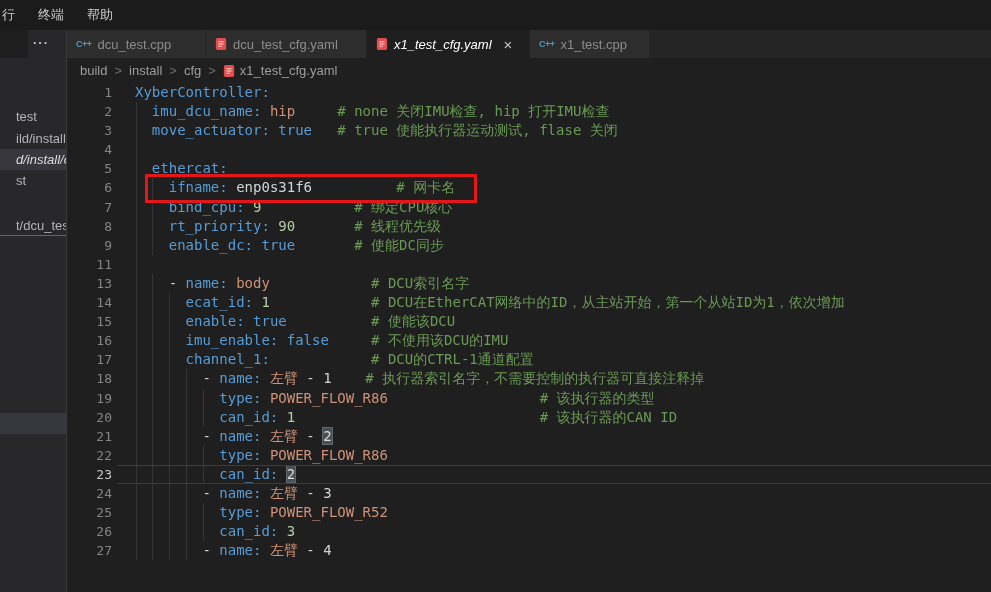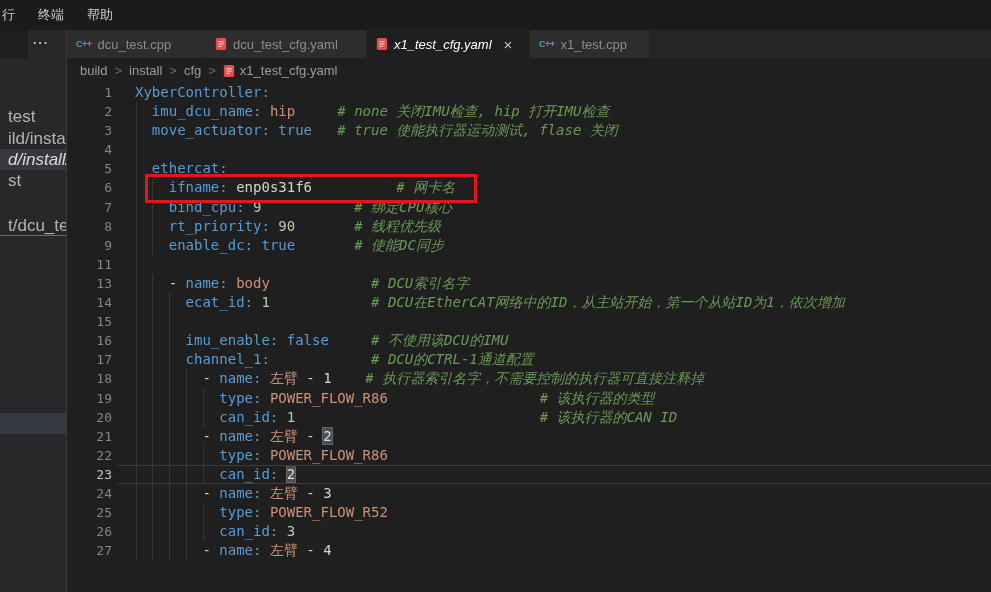--- a/index.html
+++ b/index.html
@@ -9,22 +9,22 @@
   .menubar{height:30px;background:#1b1b1b;display:flex;align-items:center;
            color:#cccccc;font-size:13px;}
   .menu-item{padding:0 11px 0 2px;margin-right:10px;cursor:default;}
   
   .main{display:flex;height:562px;}
   .leftcol{width:67px;flex:none;background:#28282a;position:relative;
            border-right:1px solid #3a3a3a;box-sizing:border-box;}
   .lefttop-dark{position:absolute;left:0;top:0;width:28px;height:28px;background:#1e1e1e;}
   .overflow-dots{position:absolute;left:33px;top:5px;color:#c0c0c0;font-size:13px;
                  font-weight:bold;letter-spacing:1px;}
-  .sb-item{position:absolute;left:0;right:0;height:21px;line-height:21px;font-size:17px;
-           color:#b4b4b4;padding-left:8px;white-space:nowrap;overflow:hidden;cursor:pointer;}
+  .sb-item{position:absolute;left:0;right:0;height:21px;line-height:21px;font-size:13px;
+           color:#b4b4b4;padding-left:16px;white-space:nowrap;overflow:hidden;cursor:pointer;}
   .sb-item.selected{background:#37373d;color:#dcdcdc;font-style:italic;}
   .sb-underline{position:absolute;left:0;right:0;height:1px;background:#63666b;}
   .sb-bar{position:absolute;left:0;right:0;height:21px;background:#36383f;}
   
   .editorcol{flex:1;min-width:0;display:flex;flex-direction:column;background:#1f1f1f;}
   .tabbar{height:28px;background:#252526;display:flex;flex:none;}
   .tab{display:flex;align-items:center;gap:6px;padding:0 9px;font-size:13px;
        color:#8c8c8c;background:#2d2d2d;border-right:1px solid #252526;
        box-sizing:border-box;white-space:nowrap;overflow:hidden;cursor:pointer;flex:none;}
   .tab.active{background:#1f1f1f;color:#ffffff;font-style:italic;}
@@ -40,21 +40,21 @@
         font-size:14px;cursor:text;}
   .row{height:19.1px;line-height:19.1px;display:flex;position:relative;white-space:pre;}
   .ln{width:45px;text-align:right;color:#858585;flex:none;font-size:13px;}
   .row.current .ln{color:#c6c6c6;}
   .ct{padding-left:23px;}
   .guide{position:absolute;top:0;bottom:0;width:1px;background:#363636;pointer-events:none;}
   .cur-line{position:absolute;left:50px;right:0;top:0;height:100%;box-sizing:border-box;
             border-top:1px solid #3c3c3c;border-bottom:1px solid #3c3c3c;pointer-events:none;}
   .k{color:var(--key,#569cd6);} .s{color:var(--string,#ce9178);}
   .n{color:var(--number,#b5cea8);} .b{color:var(--boolean,#569cd6);}
-  .p{color:#d4d4d4;} .w{color:#d4d4d4;text-align:center;} .c{color:var(--comment,#6a9955);font-style:italic;}
+  .p{color:#d4d4d4;} .w{color:#d4d4d4;text-align:center;} .c{color:var(--comment,#6a9955);}
   .h{color:#dcdcdc;background:#4a4f55;box-shadow:0 0 0 1px #62676d;}
   .redbox{position:absolute;border:3px solid var(--red,#e31717);z-index:5;pointer-events:none;}
 </style>
 </head>
 <body>
 
 <div class="menubar">
     <span class="menu-item">行</span>
     <span class="menu-item">终端</span>
     <span class="menu-item">帮助</span>
@@ -125,21 +125,21 @@
         <div class="row"><div class="ln">3</div><div class="guide" style="left: 68.5px;"></div><span class="ct"><span class="p">  </span><span class="k">move_actuator:</span><span class="p"> </span><span class="b">true</span><span class="p">   </span><span class="c"># true 使能执行器运动测试, flase 关闭</span></span></div>
         <div class="row"><div class="ln">4</div><div class="guide" style="left: 68.5px;"></div><span class="ct"></span></div>
         <div class="row"><div class="ln">5</div><div class="guide" style="left: 68.5px;"></div><span class="ct"><span class="p">  </span><span class="k">ethercat:</span></span></div>
         <div class="row"><div class="ln">6</div><div class="guide" style="left: 68.5px;"></div><div class="guide" style="left: 85.366px;"></div><span class="ct"><span class="p">    </span><span class="k">ifname:</span><span class="p"> </span><span class="w">enp0s31f6</span><span class="p">          </span><span class="c"># 网卡名</span></span></div>
         <div class="row"><div class="ln">7</div><div class="guide" style="left: 68.5px;"></div><div class="guide" style="left: 85.366px;"></div><span class="ct"><span class="p">    </span><span class="k">bind_cpu:</span><span class="p"> </span><span class="n">9</span><span class="p">           </span><span class="c"># 绑定CPU核心</span></span></div>
         <div class="row"><div class="ln">8</div><div class="guide" style="left: 68.5px;"></div><div class="guide" style="left: 85.366px;"></div><span class="ct"><span class="p">    </span><span class="k">rt_priority:</span><span class="p"> </span><span class="n">90</span><span class="p">       </span><span class="c"># 线程优先级</span></span></div>
         <div class="row"><div class="ln">9</div><div class="guide" style="left: 68.5px;"></div><div class="guide" style="left: 85.366px;"></div><span class="ct"><span class="p">    </span><span class="k">enable_dc:</span><span class="p"> </span><span class="b">true</span><span class="p">       </span><span class="c"># 使能DC同步</span></span></div>
         <div class="row"><div class="ln">11</div><div class="guide" style="left: 68.5px;"></div><span class="ct"></span></div>
         <div class="row"><div class="ln">13</div><div class="guide" style="left: 68.5px;"></div><div class="guide" style="left: 85.366px;"></div><span class="ct"><span class="p">    - </span><span class="k">name:</span><span class="p"> </span><span class="s">body</span><span class="p">            </span><span class="c"># DCU索引名字</span></span></div>
         <div class="row"><div class="ln">14</div><div class="guide" style="left: 68.5px;"></div><div class="guide" style="left: 85.366px;"></div><div class="guide" style="left: 102.232px;"></div><span class="ct"><span class="p">      </span><span class="k">ecat_id:</span><span class="p"> </span><span class="n">1</span><span class="p">            </span><span class="c"># DCU在EtherCAT网络中的ID，从主站开始，第一个从站ID为1，依次增加</span></span></div>
-        <div class="row"><div class="ln">15</div><div class="guide" style="left: 68.5px;"></div><div class="guide" style="left: 85.366px;"></div><div class="guide" style="left: 102.232px;"></div></div>
+        <div class="row"><div class="ln">15</div><div class="guide" style="left: 68.5px;"></div><div class="guide" style="left: 85.366px;"></div><div class="guide" style="left: 102.232px;"></div><span class="ct"><span class="p">      </span><span class="k">enable:</span><span class="p"> </span><span class="b">true</span><span class="p">          </span><span class="c"># 使能该DCU</span></span></div>
         <div class="row"><div class="ln">16</div><div class="guide" style="left: 68.5px;"></div><div class="guide" style="left: 85.366px;"></div><div class="guide" style="left: 102.232px;"></div><span class="ct"><span class="p">      </span><span class="k">imu_enable:</span><span class="p"> </span><span class="b">false</span><span class="p">     </span><span class="c"># 不使用该DCU的IMU</span></span></div>
         <div class="row"><div class="ln">17</div><div class="guide" style="left: 68.5px;"></div><div class="guide" style="left: 85.366px;"></div><div class="guide" style="left: 102.232px;"></div><span class="ct"><span class="p">      </span><span class="k">channel_1:</span><span class="p">            </span><span class="c"># DCU的CTRL-1通道配置</span></span></div>
         <div class="row"><div class="ln">18</div><div class="guide" style="left: 68.5px;"></div><div class="guide" style="left: 85.366px;"></div><div class="guide" style="left: 102.232px;"></div><div class="guide" style="left: 119.098px;"></div><span class="ct"><span class="p">        - </span><span class="k">name:</span><span class="p"> </span><span class="s">左臂</span><span class="p"> - 1</span><span class="p">    </span><span class="c"># 执行器索引名字，不需要控制的执行器可直接注释掉</span></span></div>
         <div class="row"><div class="ln">19</div><div class="guide" style="left: 68.5px;"></div><div class="guide" style="left: 85.366px;"></div><div class="guide" style="left: 102.232px;"></div><div class="guide" style="left: 119.098px;"></div><div class="guide" style="left: 135.964px;"></div><span class="ct"><span class="p">          </span><span class="k">type:</span><span class="p"> </span><span class="s">POWER_FLOW_R86</span><span class="p">                  </span><span class="c"># 该执行器的类型</span></span></div>
         <div class="row"><div class="ln">20</div><div class="guide" style="left: 68.5px;"></div><div class="guide" style="left: 85.366px;"></div><div class="guide" style="left: 102.232px;"></div><div class="guide" style="left: 119.098px;"></div><div class="guide" style="left: 135.964px;"></div><span class="ct"><span class="p">          </span><span class="k">can_id:</span><span class="p"> </span><span class="n">1</span><span class="p">                             </span><span class="c"># 该执行器的CAN ID</span></span></div>
         <div class="row"><div class="ln">21</div><div class="guide" style="left: 68.5px;"></div><div class="guide" style="left: 85.366px;"></div><div class="guide" style="left: 102.232px;"></div><div class="guide" style="left: 119.098px;"></div><span class="ct"><span class="p">        - </span><span class="k">name:</span><span class="p"> </span><span class="s">左臂</span><span class="p"> - </span><span class="h">2</span></span></div>
         <div class="row"><div class="ln">22</div><div class="guide" style="left: 68.5px;"></div><div class="guide" style="left: 85.366px;"></div><div class="guide" style="left: 102.232px;"></div><div class="guide" style="left: 119.098px;"></div><div class="guide" style="left: 135.964px;"></div><span class="ct"><span class="p">          </span><span class="k">type:</span><span class="p"> </span><span class="s">POWER_FLOW_R86</span></span></div>
         <div class="row current"><div class="ln">23</div><div class="guide" style="left: 68.5px;"></div><div class="guide" style="left: 85.366px;"></div><div class="guide" style="left: 102.232px;"></div><div class="guide" style="left: 119.098px;"></div><div class="guide" style="left: 135.964px;"></div><span class="ct"><span class="p">          </span><span class="k">can_id:</span><span class="p"> </span><span class="h">2</span></span><div class="cur-line"></div></div>
         <div class="row"><div class="ln">24</div><div class="guide" style="left: 68.5px;"></div><div class="guide" style="left: 85.366px;"></div><div class="guide" style="left: 102.232px;"></div><div class="guide" style="left: 119.098px;"></div><span class="ct"><span class="p">        - </span><span class="k">name:</span><span class="p"> </span><span class="s">左臂</span><span class="p"> - 3</span></span></div>
         <div class="row"><div class="ln">25</div><div class="guide" style="left: 68.5px;"></div><div class="guide" style="left: 85.366px;"></div><div class="guide" style="left: 102.232px;"></div><div class="guide" style="left: 119.098px;"></div><div class="guide" style="left: 135.964px;"></div><span class="ct"><span class="p">          </span><span class="k">type:</span><span class="p"> </span><span class="s">POWER_FLOW_R52</span></span></div>

